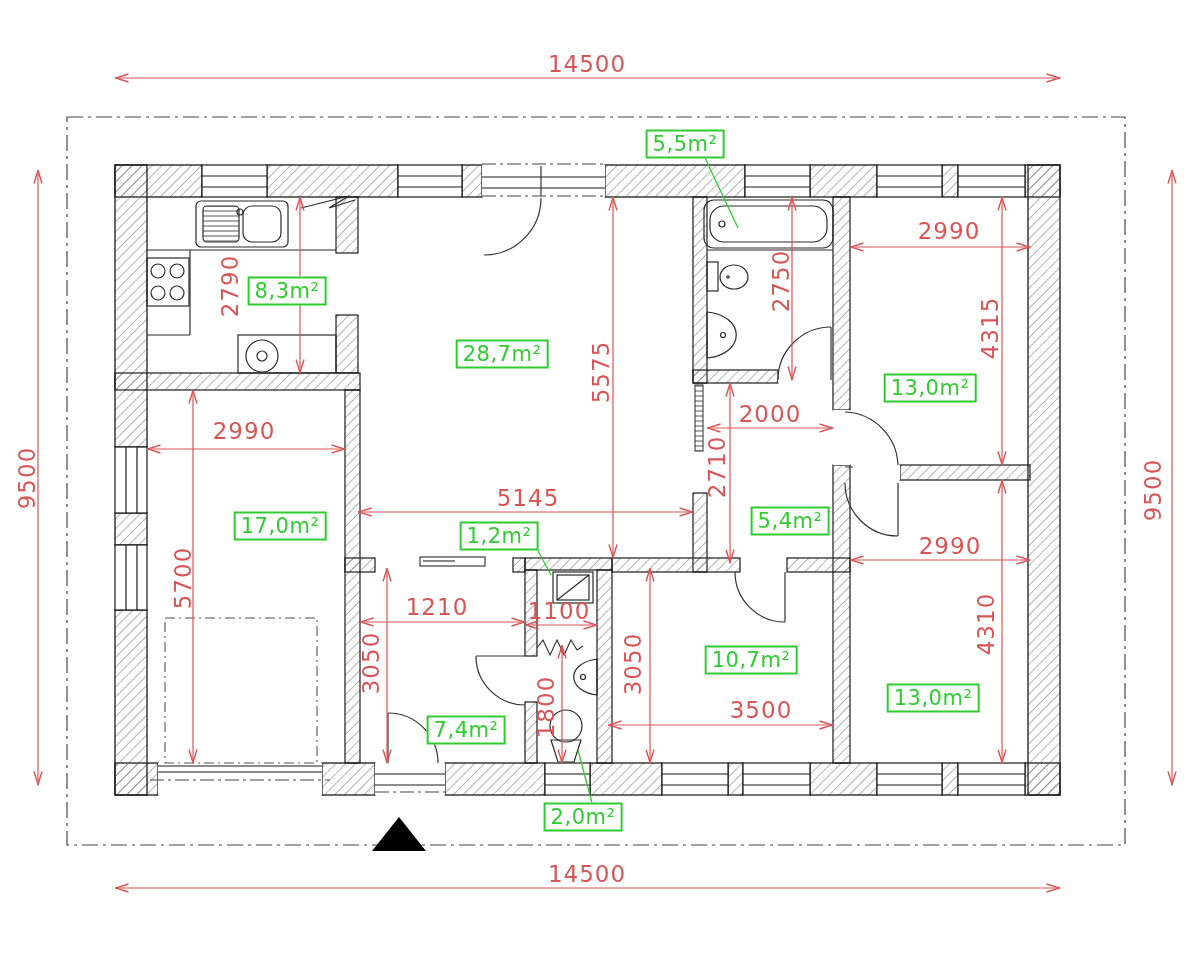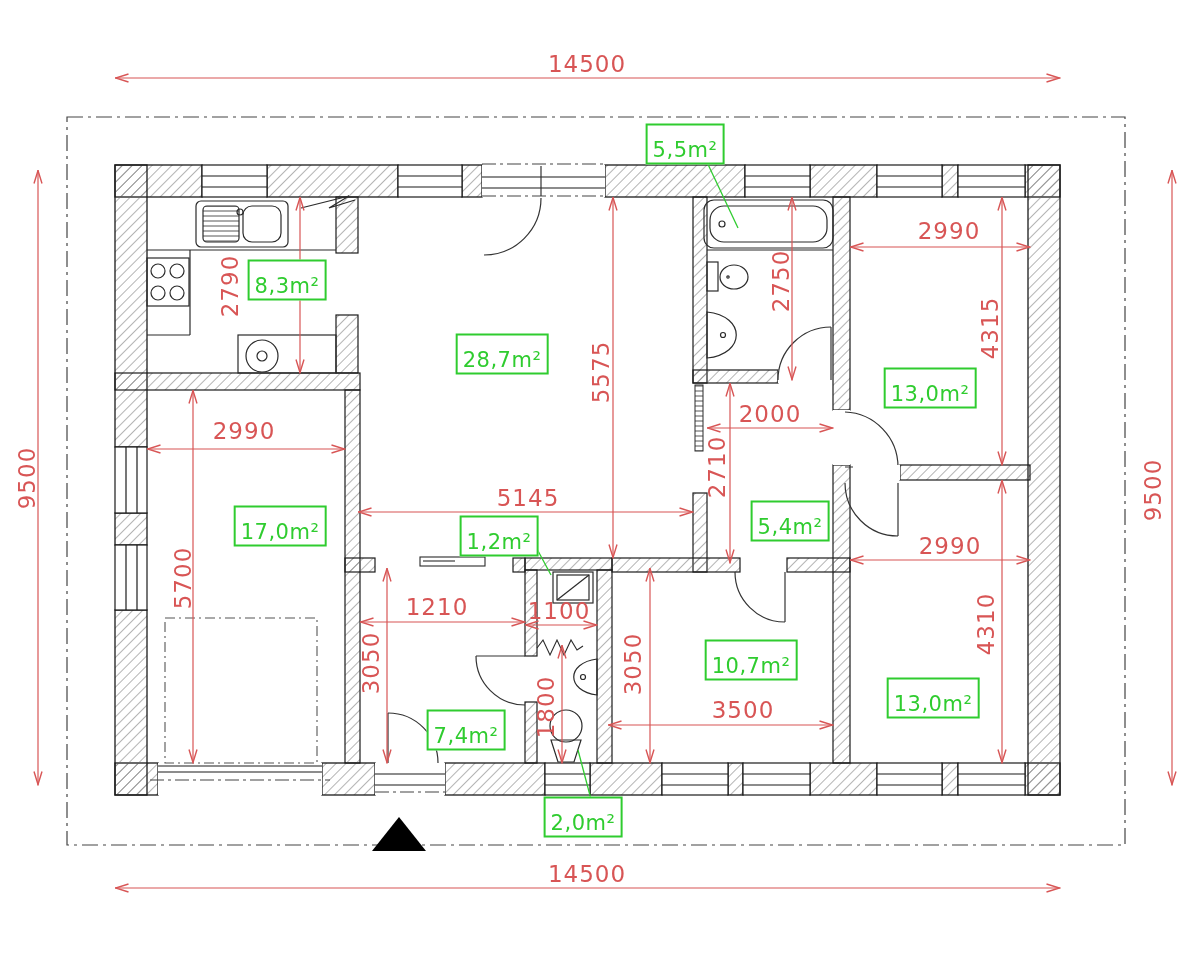--- a/index.html
+++ b/index.html
@@ -3,21 +3,21 @@
 <meta charset="utf-8">
 <style>
   html,body{margin:0;padding:0;background:#fff;}
   .plan{position:relative;width:1200px;height:960px;background:#fff;overflow:hidden;
         font-family:"DejaVu Sans","Liberation Sans",sans-serif;}
   .plan svg{position:absolute;left:0;top:0;}
   .lbl{position:absolute;transform:translate(-50%,-50%);white-space:nowrap;line-height:1;}
   .dim{color:#d85555;font-size:23px;font-weight:400;letter-spacing:1px;}
   .vert{transform:translate(-50%,-50%) rotate(-90deg);}
   .area{color:#2fcc2f;font-size:21px;letter-spacing:0.5px;border:2px solid #2fcc2f;
-        background:#fff;padding:14px 5px 2px 5px;}
+        background:#fff;padding:2px 5px 2px 5px;}
 </style>
 </head>
 <body>
 
 <div class="plan">
 <svg width="1200" height="960" viewBox="0 0 1200 960">
   <defs>
     <pattern id="hatch" width="7" height="7" patternUnits="userSpaceOnUse" patternTransform="rotate(45)">
       <line x1="0" y1="0" x2="0" y2="7" stroke="#6a6a6a" stroke-width="1"></line>
     </pattern>
@@ -315,24 +315,24 @@
 <div class="lbl dim vert" style="left:990px;top:328px">4315</div>
 <div class="lbl dim" style="left:770px;top:414px">2000</div>
 <div class="lbl dim vert" style="left:717px;top:467px">2710</div>
 <div class="lbl dim" style="left:950px;top:546px">2990</div>
 <div class="lbl dim vert" style="left:986px;top:624px">4310</div>
 <div class="lbl dim" style="left:437px;top:607px">1210</div>
 <div class="lbl dim vert" style="left:371px;top:663px">3050</div>
 <div class="lbl dim" style="left:559px;top:611px">1100</div>
 <div class="lbl dim vert" style="left:546px;top:707px">1800</div>
 <div class="lbl dim vert" style="left:633px;top:664px">3050</div>
-<div class="lbl dim" style="left:743px;top:710px">3500</div>
+<div class="lbl dim" style="left:761px;top:710px">3500</div>
 
 <div class="lbl area" style="left:685px;top:144px">5,5m²</div>
-<div class="lbl area" style="left:287px;top:280px">8,3m²</div>
+<div class="lbl area" style="left:287px;top:291px">8,3m²</div>
 <div class="lbl area" style="left:502px;top:354px">28,7m²</div>
 <div class="lbl area" style="left:930px;top:388px">13,0m²</div>
 <div class="lbl area" style="left:280px;top:526px">17,0m²</div>
 <div class="lbl area" style="left:499px;top:536px">1,2m²</div>
 <div class="lbl area" style="left:790px;top:521px">5,4m²</div>
 <div class="lbl area" style="left:751px;top:660px">10,7m²</div>
 <div class="lbl area" style="left:466px;top:730px">7,4m²</div>
 <div class="lbl area" style="left:933px;top:698px">13,0m²</div>
 <div class="lbl area" style="left:583px;top:817px">2,0m²</div>
 

